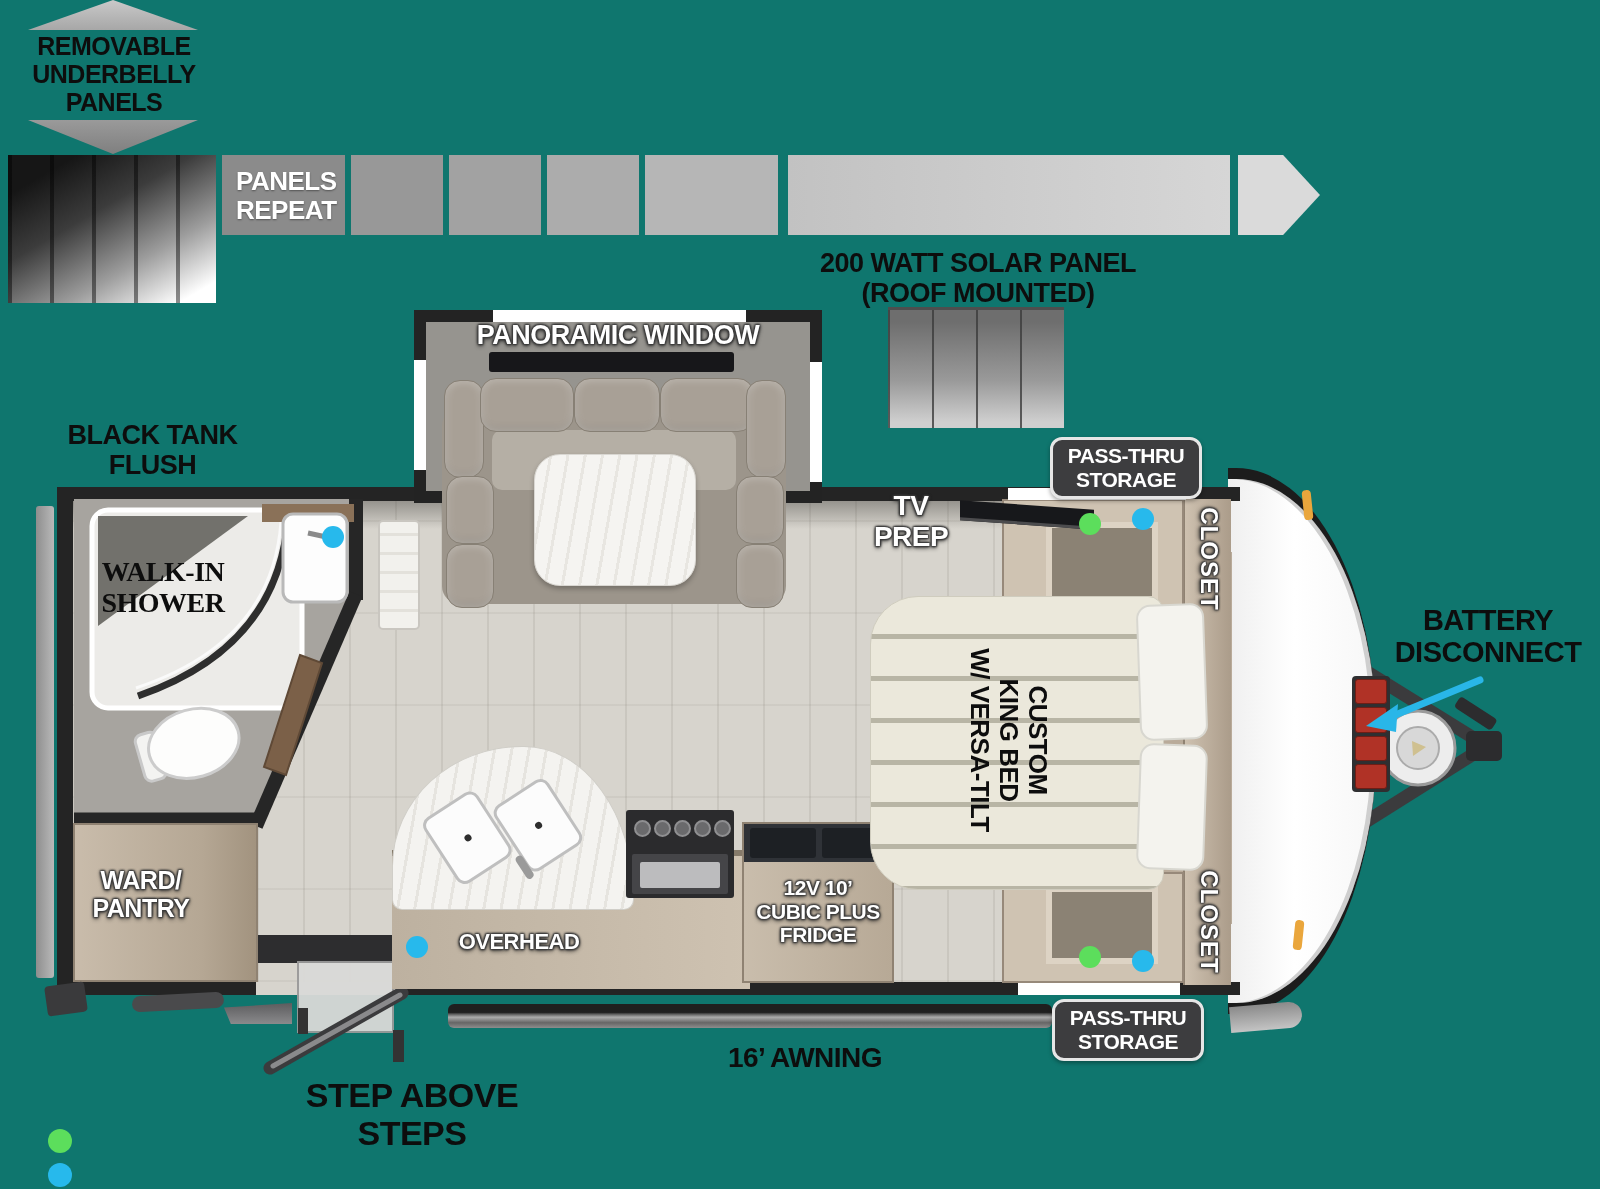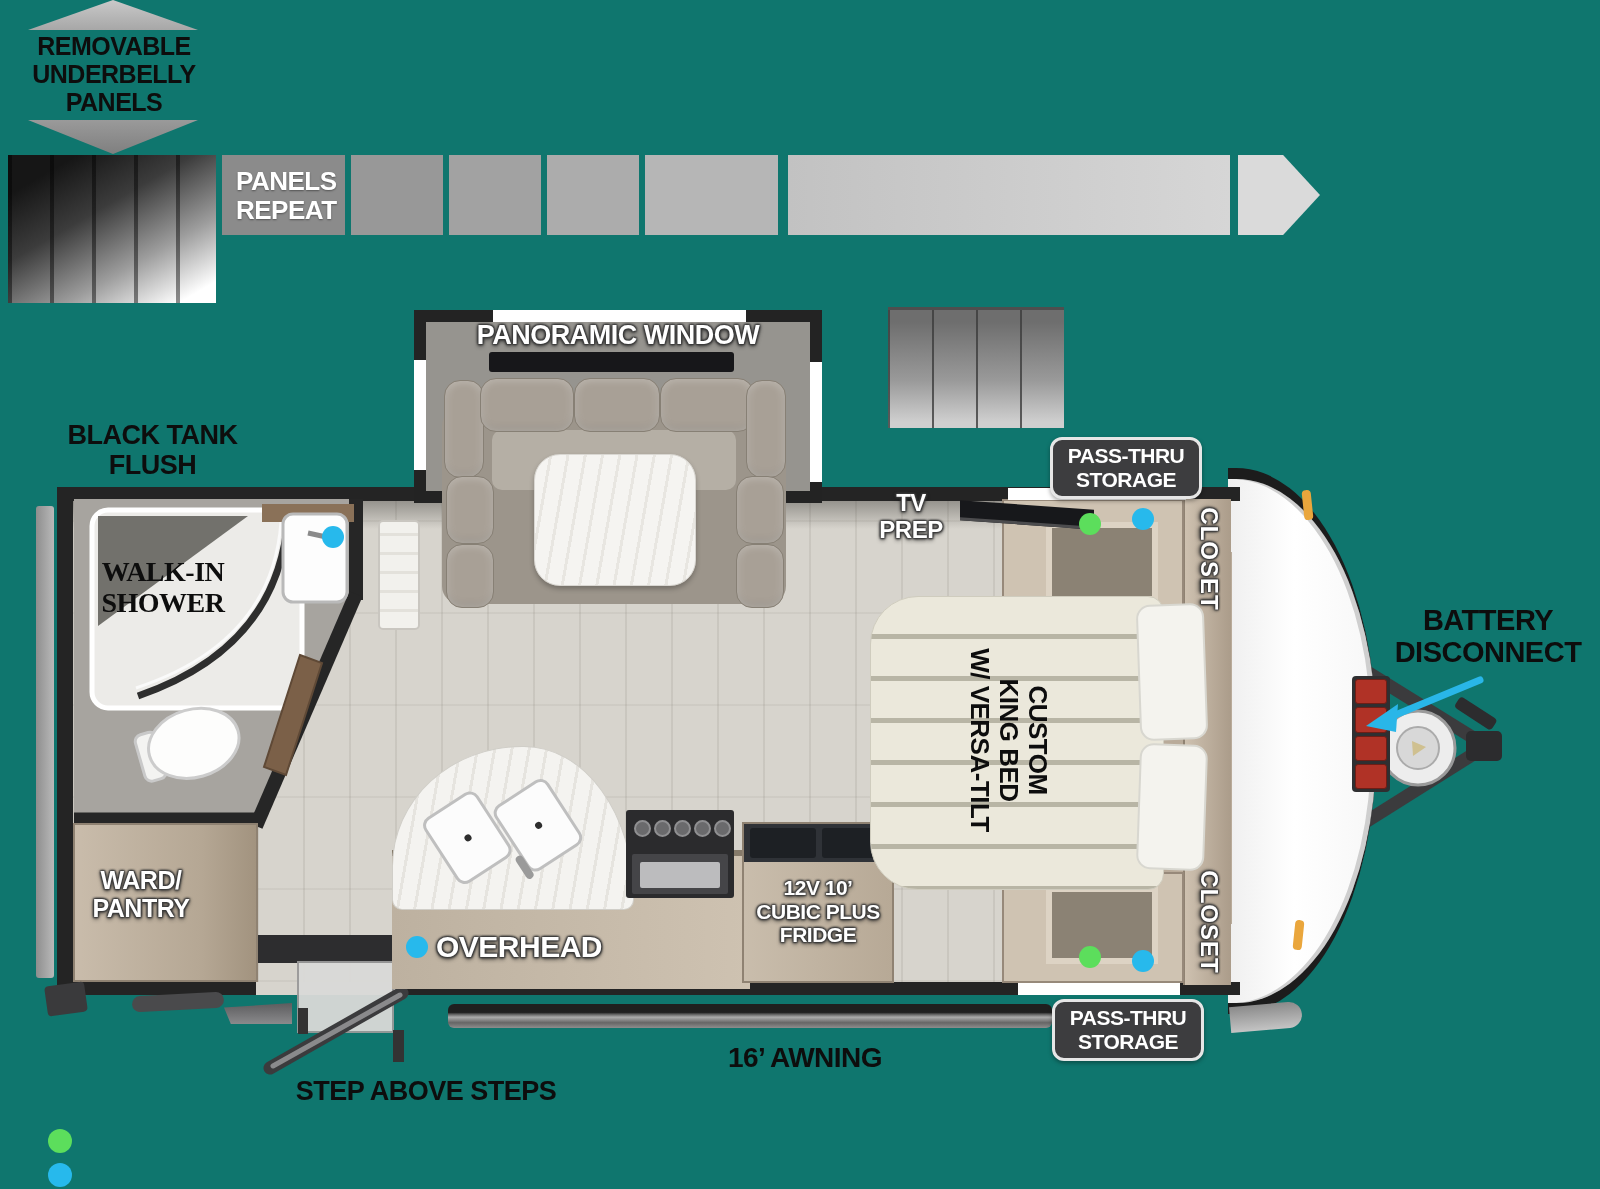--- a/index.html
+++ b/index.html
@@ -43,20 +43,22 @@
     <div class="abs lbl lbl-light" style="left:14px;top:12px;width:100px;font-size:26px;text-align:left;text-shadow:0 1px 2px rgba(0,0,0,.4);">PANELS
 REPEAT</div>
   </div>
   <div class="seg" style="left:351px;width:92px;background:#989898;"></div>
   <div class="seg" style="left:449px;width:92px;background:#a2a2a2;"></div>
   <div class="seg" style="left:547px;width:92px;background:#acacac;"></div>
   <div class="seg" style="left:645px;width:133px;background:#b6b6b6;"></div>
   <div class="seg" style="left:788px;width:442px;background:linear-gradient(90deg,#c2c2c2,#d6d6d6);"></div>
   <div class="seg" style="left:1238px;width:82px;background:#dadada;clip-path:polygon(0 0,55% 0,100% 50%,55% 100%,0 100%);"></div>
 
+  <div class="abs lbl lbl-dark" style="left:808px;top:248px;width:340px;font-size:27px;">200 WATT SOLAR PANEL
+(ROOF MOUNTED)</div>
   <div class="abs" style="left:888px;top:307px;width:176px;height:118px;border-top:3px solid #4e4e4e;
               background:
                 repeating-linear-gradient(90deg, rgba(60,60,60,.8) 0 2px, rgba(0,0,0,0) 2px 44px),
                 linear-gradient(180deg,#6e6e6e 10%,#9a9a9a 60%,#cfcfcf 95%);"></div>
 
   <svg class="abs" style="left:1330px;top:615px;" width="180" height="230" viewBox="0 0 180 230">
     <line x1="10" y1="40" x2="142" y2="122" stroke="#3b3b3d" stroke-width="13"></line>
     <line x1="10" y1="223" x2="142" y2="140" stroke="#3b3b3d" stroke-width="13"></line>
     <rect x="124" y="92" width="44" height="13" rx="4" fill="#2c2c2e" transform="rotate(33 146 98)"></rect>
     <circle cx="88" cy="133" r="37" fill="#ededed" stroke="#9a9a9a" stroke-width="3"></circle>
@@ -183,42 +185,42 @@
 
   <div class="abs" style="left:742px;top:822px;width:152px;height:161px;background:linear-gradient(90deg,#c9bdac,#b7a996);border:2px solid #8f8272;box-sizing:border-box;">
     <div class="abs" style="left:0;top:0;width:148px;height:38px;background:#2f3237;"></div>
     <div class="abs" style="left:6px;top:4px;width:66px;height:30px;background:#1d2024;border-radius:3px;"></div>
     <div class="abs" style="left:78px;top:4px;width:64px;height:30px;background:#1d2024;border-radius:3px;"></div>
     <div class="abs lbl lbl-light" style="left:2px;top:52px;width:144px;font-size:21px;">12V 10’
 CUBIC PLUS
 FRIDGE</div>
   </div>
 
-  <div class="abs lbl lbl-light" style="left:430px;top:930px;width:178px;font-size:30px;">OVERHEAD</div>
+  <div class="abs lbl lbl-light" style="left:430px;top:930px;width:178px;font-size:22px;">OVERHEAD</div>
 
   <div class="abs" style="left:1148px;top:552px;width:84px;height:372px;background:#b9ab9a;"></div>
   <div class="abs" style="left:1183px;top:499px;width:46px;height:486px;background:linear-gradient(90deg,#cec1b0,#ab9c8a);border-left:2px solid #8f8272;"></div>
 
   <div class="abs" style="left:1002px;top:499px;width:182px;height:112px;background:#cfc3b2;border:2px solid #97897a;box-sizing:border-box;"></div>
   <div class="glassdoor" style="left:1046px;top:522px;width:100px;height:68px;"></div>
 
   <div class="abs" style="left:1002px;top:872px;width:182px;height:111px;background:#cfc3b2;border:2px solid #97897a;box-sizing:border-box;"></div>
   <div class="glassdoor" style="left:1046px;top:886px;width:100px;height:66px;"></div>
 
   <div class="abs" style="left:870px;top:596px;width:292px;height:292px;border:1px solid #cfccbe;
               border-radius:48px 16px 16px 48px;
               background:repeating-linear-gradient(180deg,#ebe8db 0 37px,#b8b5a5 37px 42px);"></div>
   <div class="abs" style="left:1138px;top:604px;width:64px;height:132px;background:#f4f3ee;border:2px solid #d8d7d0;border-radius:14px;transform:rotate(-2deg);"></div>
   <div class="abs" style="left:1138px;top:744px;width:64px;height:122px;background:#f4f3ee;border:2px solid #d8d7d0;border-radius:14px;transform:rotate(2deg);"></div>
   <div class="abs lbl lbl-dark" style="left:1052px;top:640px;width:200px;font-size:26px;transform:rotate(90deg);transform-origin:0 0;">CUSTOM
 KING BED
 W/ VERSA-TILT</div>
 
   <div class="abs" style="left:960px;top:505px;width:134px;height:17px;background:#17181b;border-bottom:3px solid #4c4c4e;transform:skewY(4deg);"></div>
-  <div class="abs lbl lbl-light" style="left:852px;top:490px;width:118px;font-size:24px;">TV
+  <div class="abs lbl lbl-light" style="left:852px;top:490px;width:118px;font-size:28px;">TV
 PREP</div>
 
   <div class="abs lbl lbl-light" style="left:1222px;top:498px;width:122px;font-size:24px;transform:rotate(90deg);transform-origin:0 0;letter-spacing:1px;">CLOSET</div>
   <div class="abs lbl lbl-light" style="left:1222px;top:860px;width:124px;font-size:24px;transform:rotate(90deg);transform-origin:0 0;letter-spacing:1px;">CLOSET</div>
 
   <div class="abs" style="left:1008px;top:488px;width:178px;height:12px;background:#fff;"></div>
   <div class="abs" style="left:1018px;top:983px;width:162px;height:12px;background:#fff;"></div>
 
   <div class="abs" style="left:224px;top:1002px;width:68px;height:22px;background:linear-gradient(180deg,#5a5a5c,#8a8a8c);clip-path:polygon(0 25%,100% 5%,100% 100%,10% 100%);"></div>
   <div class="abs" style="left:448px;top:1004px;width:604px;height:24px;border-radius:6px;
@@ -241,18 +243,18 @@
 
   <div class="abs lbl lbl-dark" style="left:55px;top:420px;width:195px;font-size:27px;">BLACK TANK
 FLUSH</div>
   <div class="abs lbl lbl-dark" style="left:1372px;top:604px;width:232px;font-size:29px;">BATTERY
 DISCONNECT</div>
   <svg class="abs" style="left:1358px;top:668px;" width="130" height="70" viewBox="0 0 130 70">
     <line class="js-arrow" x1="122" y1="12" x2="30" y2="50" stroke="#29b6e8" stroke-width="7" stroke-linecap="round"></line>
     <polygon class="js-arrowhead" points="8,58 40,36 38,64" fill="#29b6e8"></polygon>
   </svg>
   <div class="abs lbl lbl-dark" style="left:700px;top:1042px;width:210px;font-size:28px;">16’ AWNING</div>
-  <div class="abs lbl lbl-dark" style="left:276px;top:1076px;width:300px;font-size:27px;">STEP ABOVE STEPS</div>
+  <div class="abs lbl lbl-dark" style="left:262px;top:1076px;width:300px;font-size:34px;">STEP ABOVE STEPS</div>
 
   <div class="dot dot-usb" style="left: 48px; top: 1129px; width: 24px; height: 24px; background: rgb(92, 222, 92);"></div>
   <div class="dot dot-outlet" style="left: 48px; top: 1163px; width: 24px; height: 24px; background: rgb(39, 185, 236);"></div>
 
 </div>
 
 </body></html>

